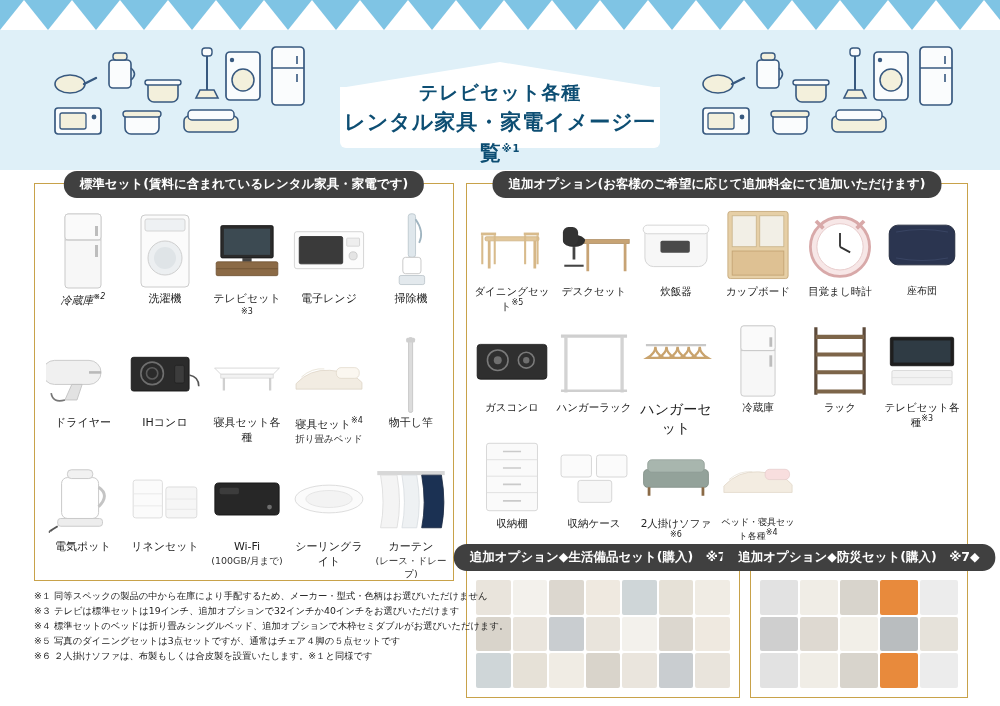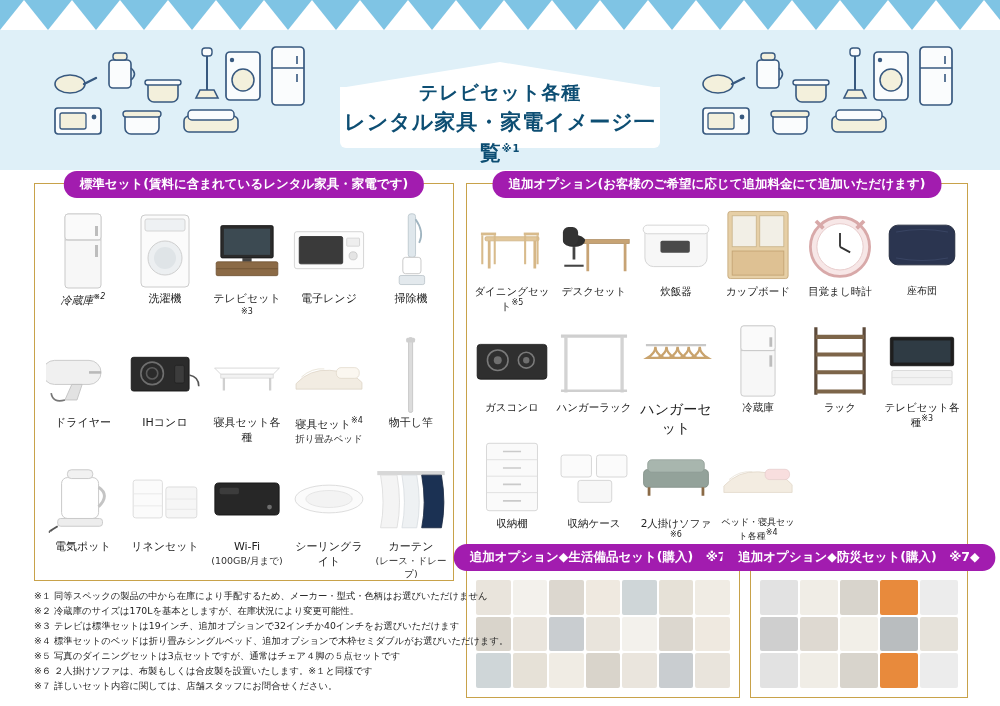--- a/index.html
+++ b/index.html
@@ -50,21 +50,21 @@
   .titleHouse .sup{font-size:10px;vertical-align:super;}
   .hicon{position:absolute;opacity:.85;}
   .hicon svg{display:block;}
 
   
   .panel{
     position:absolute;border:1px solid #c8a24a;background:#ffffff;
   }
   .panelTitle{
     position:absolute;left:50%;transform:translateX(-50%);
-    top:-13px;background:#a21caf;color:#ffffff;
+    top:-13px;background:#404040;color:#ffffff;
     font-size:12.5px;font-weight:bold;white-space:nowrap;
     padding:5px 16px;border-radius:13px;
   }
 
   
   .grid{position:absolute;left:0;top:0;width:100%;}
   .cell{position:absolute;text-align:center;}
   .cell .img{
     margin:0 auto;display:block;
   }
@@ -639,19 +639,17 @@
       <div style="position: absolute; left: 1px; top: 74.3333px; width: 38px; height: 34.6667px; background: rgb(226, 226, 226); border-radius: 2px;"></div>
       <div style="position: absolute; left: 41px; top: 74.3333px; width: 38px; height: 34.6667px; background: rgb(240, 237, 230); border-radius: 2px;"></div>
       <div style="position: absolute; left: 81px; top: 74.3333px; width: 38px; height: 34.6667px; background: rgb(216, 212, 204); border-radius: 2px;"></div>
       <div style="position: absolute; left: 121px; top: 74.3333px; width: 38px; height: 34.6667px; background: rgb(232, 138, 60); border-radius: 2px;"></div>
       <div style="position: absolute; left: 161px; top: 74.3333px; width: 38px; height: 34.6667px; background: rgb(236, 236, 236); border-radius: 2px;"></div>
     </div>
 </div>
 
 <div class="notes" id="notes">
     <div>※１ 同等スペックの製品の中から在庫により手配するため、メーカー・型式・色柄はお選びいただけません</div>
-    <div>※２ 冷蔵庫のサイズは170Lを基本としますが、在庫状況により変更可能性。</div>
     <div>※３ テレビは標準セットは19インチ、追加オプションで32インチか40インチをお選びいただけます</div>
     <div>※４ 標準セットのベッドは折り畳みシングルベッド、追加オプションで木枠セミダブルがお選びいただけます。</div>
     <div>※５ 写真のダイニングセットは3点セットですが、通常はチェア４脚の５点セットです</div>
     <div>※６ ２人掛けソファは、布製もしくは合皮製を設置いたします。※１と同様です</div>
-    <div>※７ 詳しいセット内容に関しては、店舗スタッフにお問合せください。</div>
   </div>
 
 </body></html>

